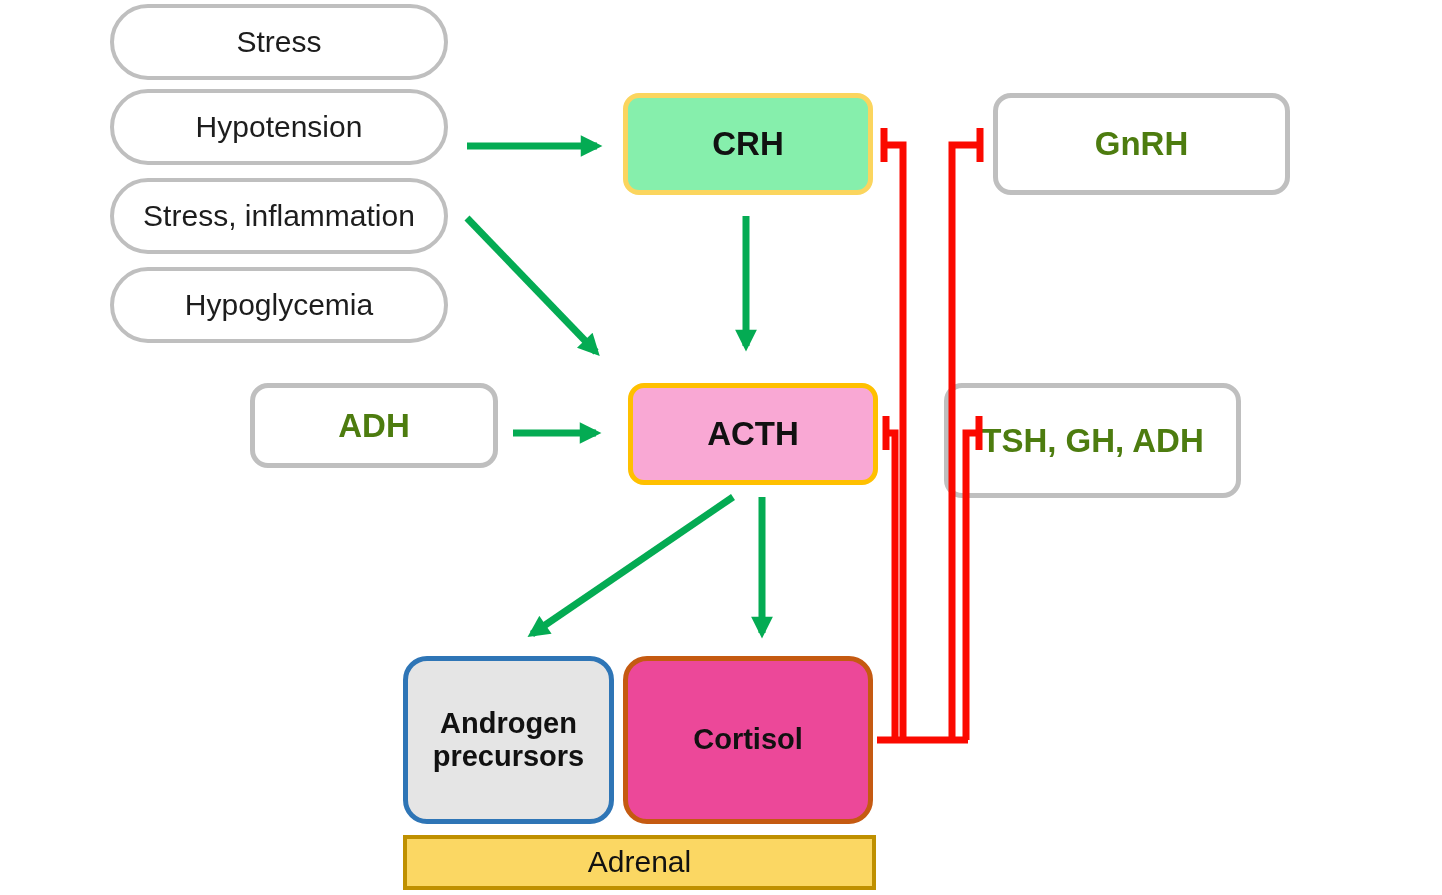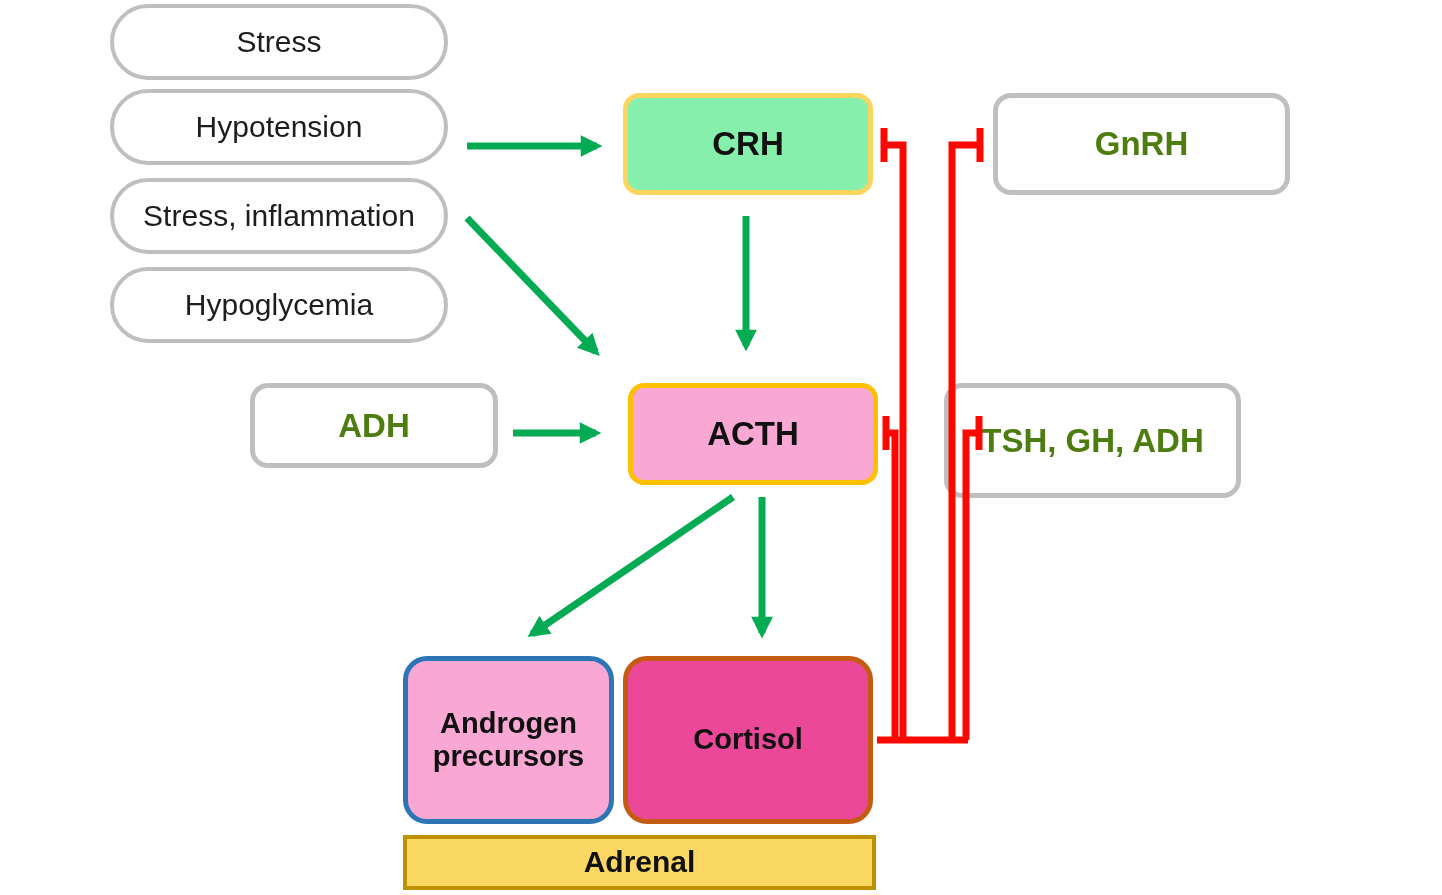--- a/index.html
+++ b/index.html
@@ -49,33 +49,33 @@
   }
   .box-acth{
     left:604px;top:383px;width:250px;height:102px;
     background:#f9a8d4;border:5px solid #ffc000;border-radius:16px;
     font-size:33px;font-weight:700;margin-left:24px;
   }
 
   
   .box-androgen{
     left:403px;top:656px;width:211px;height:168px;
-    background:#f9a8d4;border:5px solid #2e75b6;border-radius:24px;
+    background:#e5e5e5;border:5px solid #2e75b6;border-radius:24px;
     font-size:29px;font-weight:700;
     padding:0 14px;
   }
   .box-cortisol{
     left:623px;top:656px;width:250px;height:168px;
     background:#ec4899;border:5px solid #c55a11;border-radius:24px;
     font-size:29px;font-weight:700;
   }
   .bar-adrenal{
     left:403px;top:835px;width:473px;height:55px;
     background:#fbd763;border:4px solid #bf9000;border-radius:0;
-    font-size:30px;font-weight:700;
+    font-size:30px;font-weight:400;
   }
 
   .edge-layer{
     position:absolute;left:0;top:0;width:1442px;height:895px;
     pointer-events:none;
   }
 </style>
 </head>
 <body>
 

